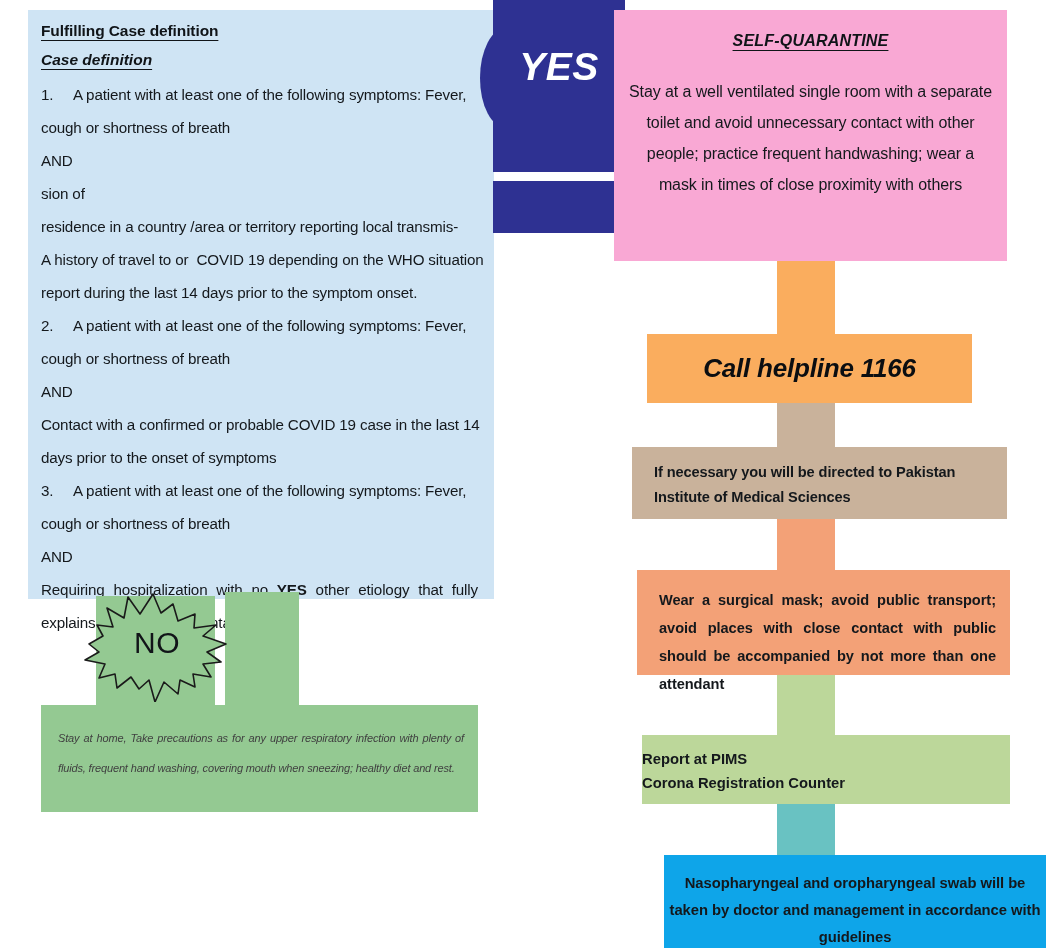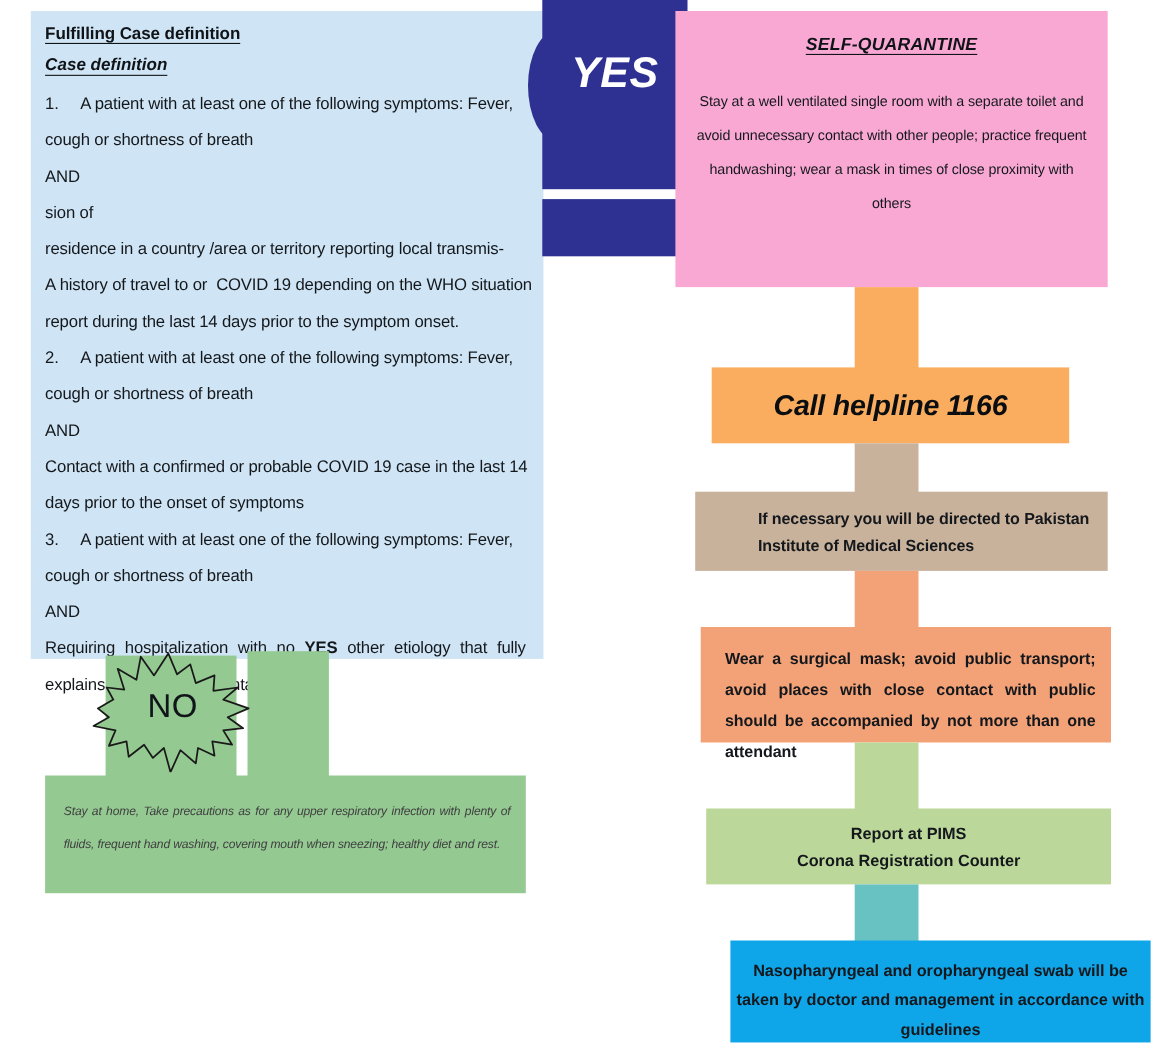--- a/index.html
+++ b/index.html
@@ -122,21 +122,21 @@
     font-size: 16px;
     font-weight: 700;
     font-style: italic;
     color: #101418;
     text-decoration: underline;
     text-underline-offset: 4px;
     letter-spacing: 0.2px;
   }
   #selfq-body {
     margin-top: 26px;
-    font-size: 13px;
+    font-size: 16px;
     line-height: 31px;
     color: #14181c;
     letter-spacing: -0.1px;
   }
 
   .connector { position: absolute; }
 
   #conn-green-orange {
     left: 777px;
     top: 261px;
@@ -177,21 +177,20 @@
     background: #c9b29b;
     box-sizing: border-box;
     padding: 13px 8px 0 22px;
   }
   #pims-direct-box .t {
     font-size: 14.6px;
     font-weight: 700;
     line-height: 25px;
     color: #14181c;
     letter-spacing: -0.1px;
-    margin-left: 35px;
   }
 
   #conn-tan-salmon {
     left: 777px;
     top: 519px;
     width: 58px;
     height: 53px;
     background: #f3a177;
   }
   #mask-box {
@@ -221,21 +220,20 @@
     background: #bcd79a;
   }
   #report-box {
     left: 642px;
     top: 735px;
     width: 368px;
     height: 69px;
     background: #bcd79a;
     box-sizing: border-box;
     padding-top: 12px;
-    text-align: center;
   }
   #report-box .t {
     font-size: 14.8px;
     font-weight: 700;
     line-height: 24px;
     color: #14181c;
   }
 
   #conn-lgreen-teal {
     left: 777px;

